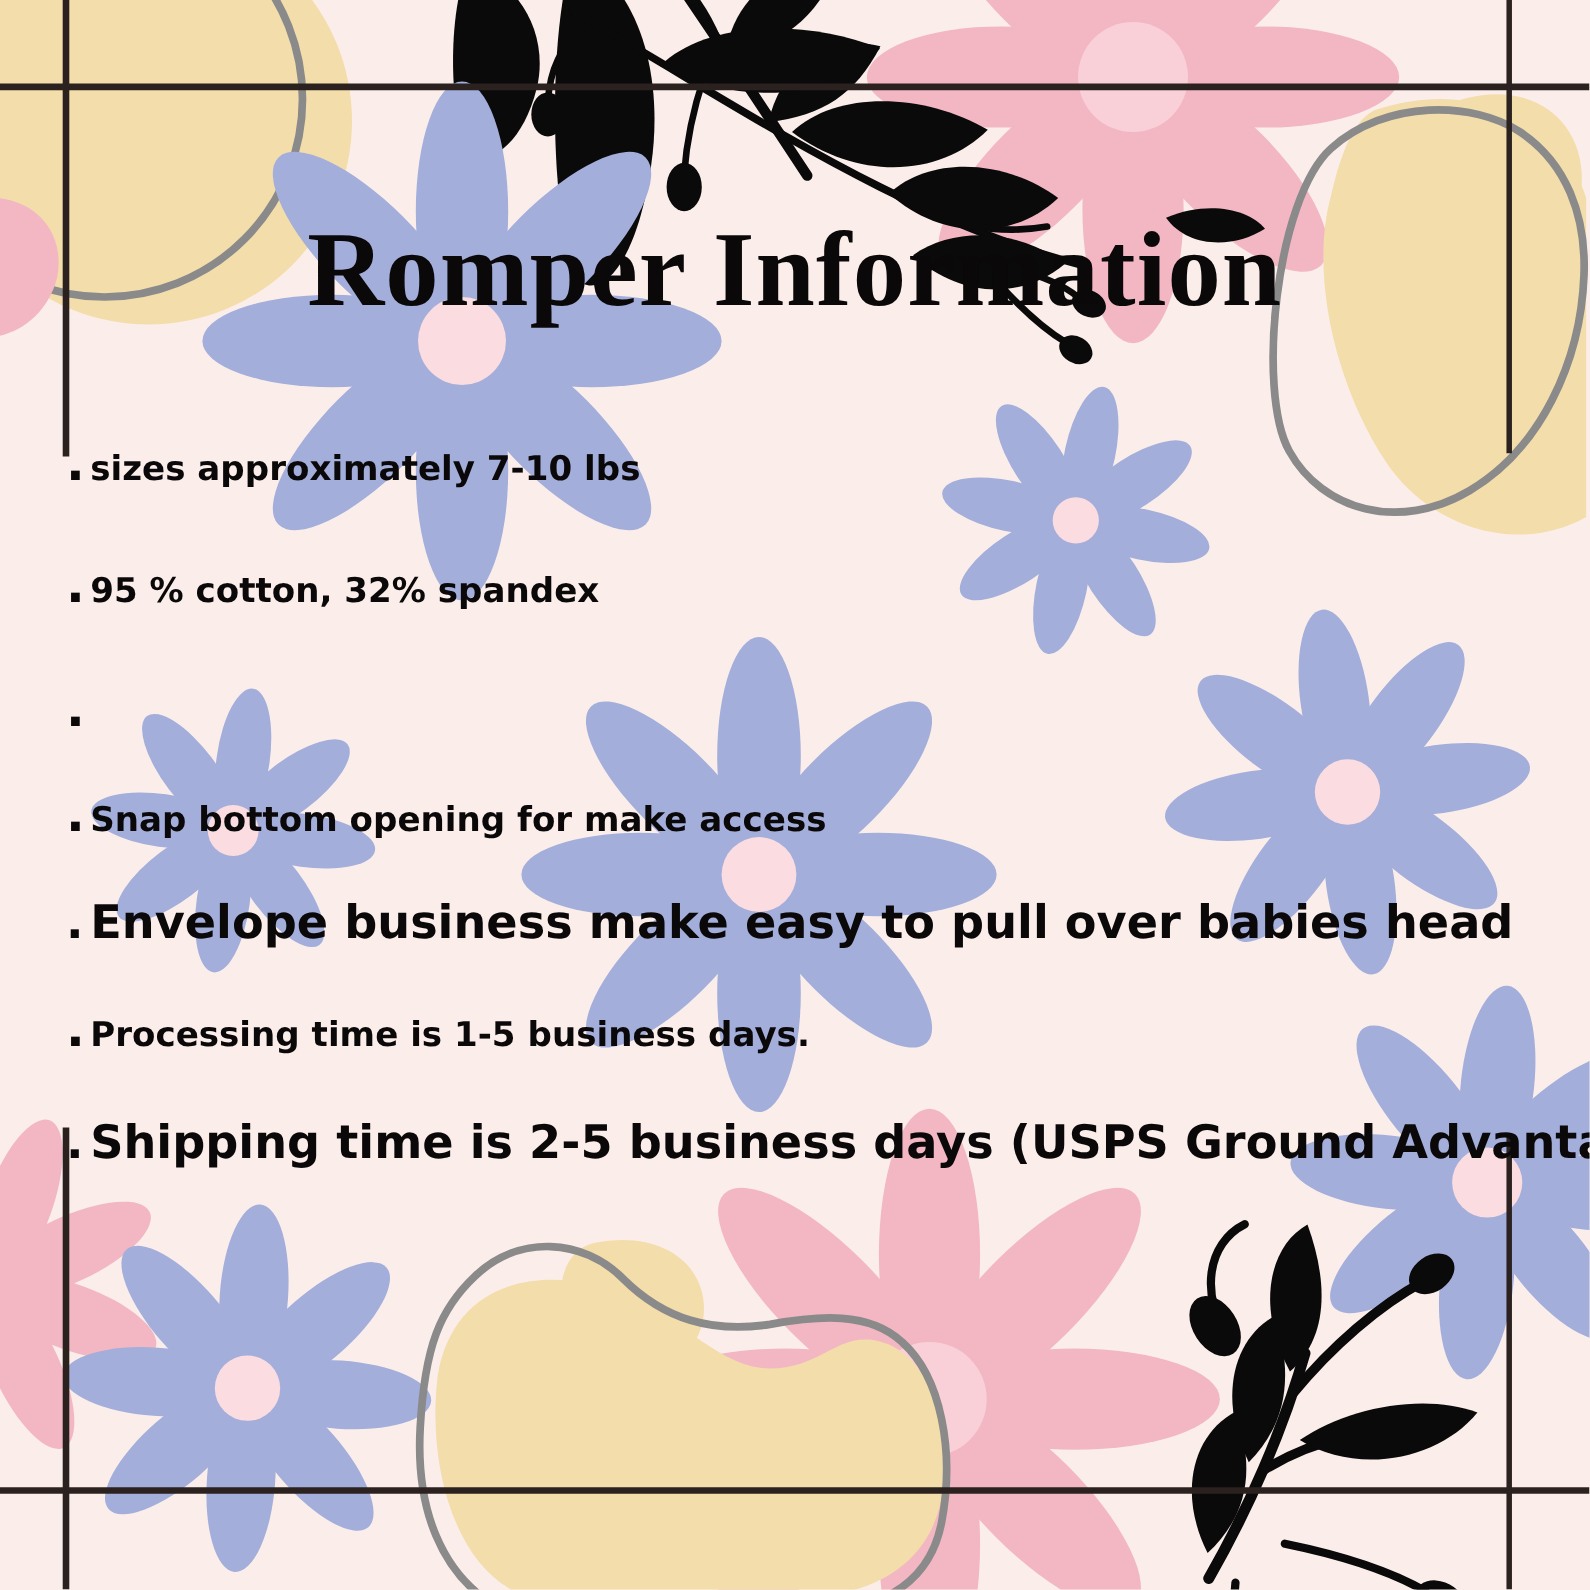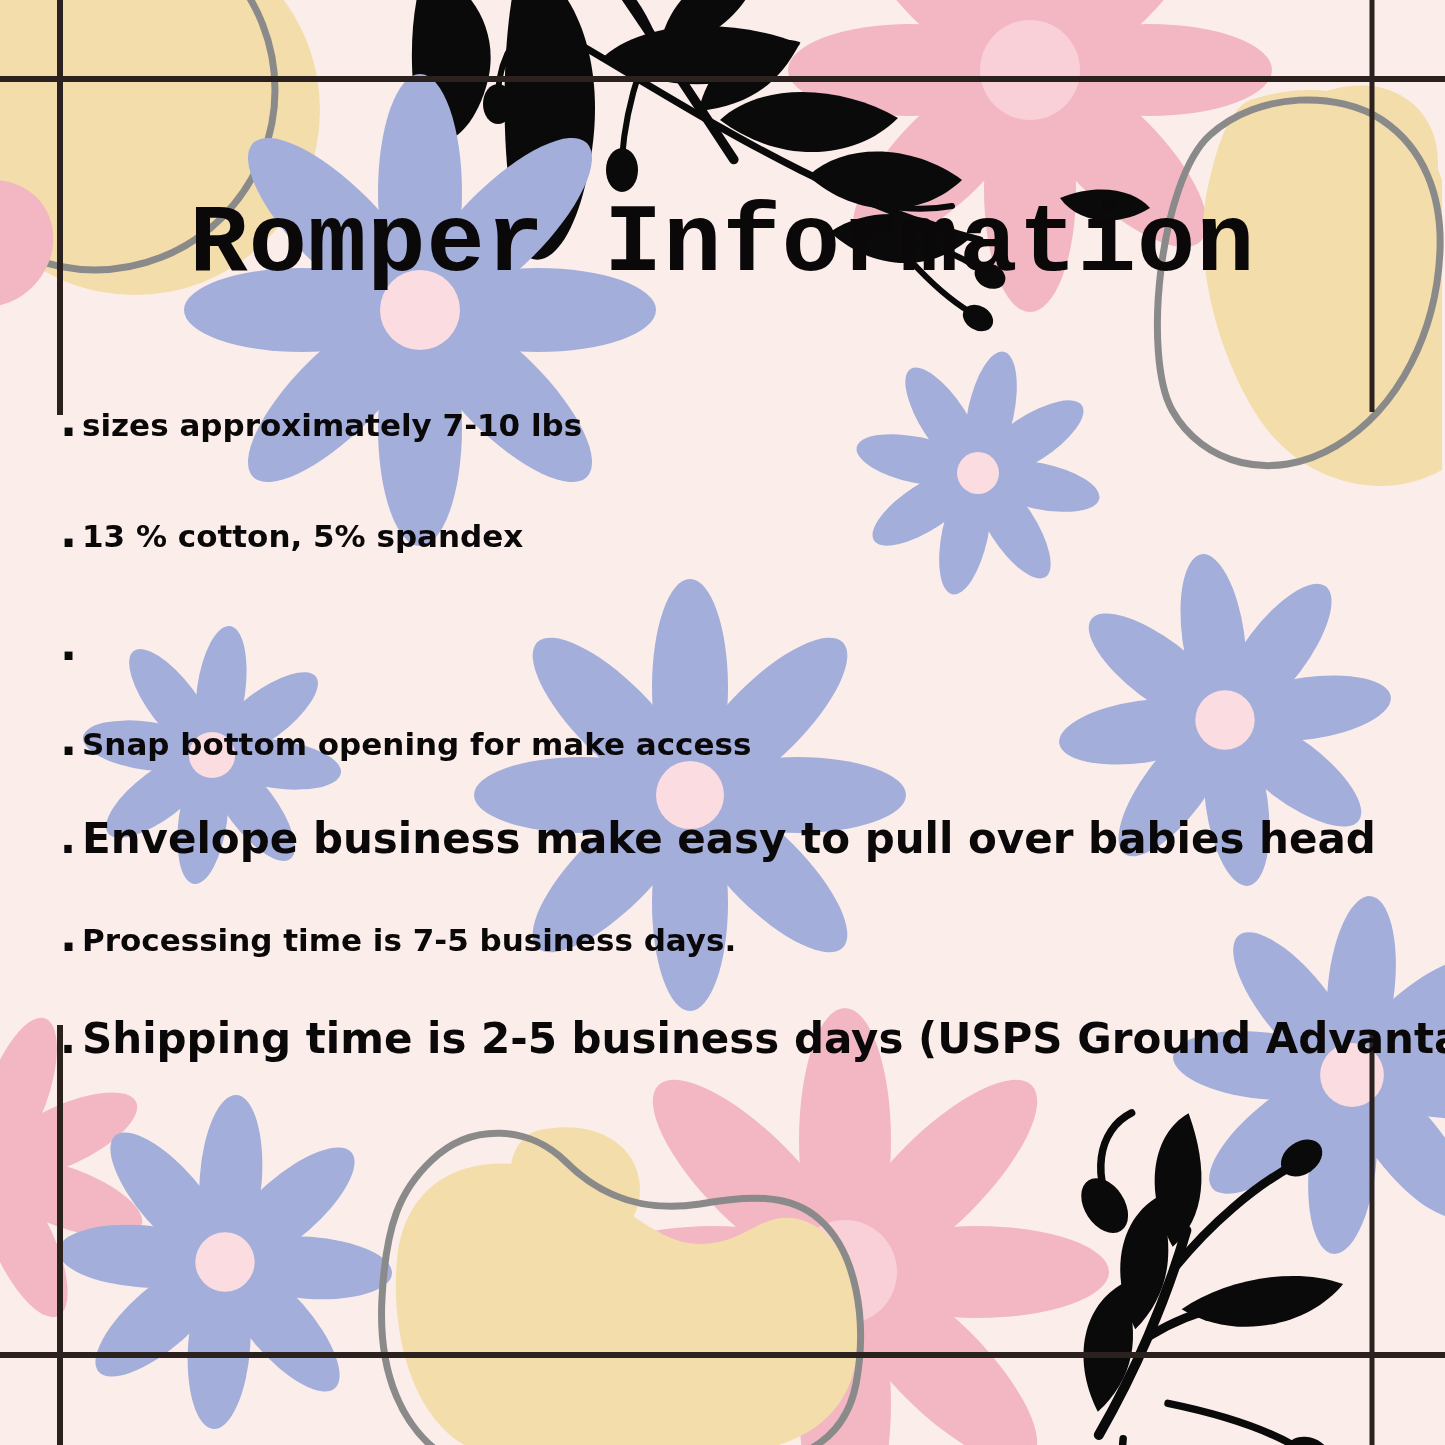--- a/index.html
+++ b/index.html
@@ -20,21 +20,21 @@
 
   
   #content{
     position:absolute;left:0;top:0;width:1445px;height:1445px;
     z-index:40;
   }
   #title{
     position:absolute;
     left:0;right:0;top:196px;
     text-align:center;
-    font-family:Liberation Mono, monospace;
+    font-family:Liberation Serif, serif;
     font-weight:bold;
     font-size:97px;
     line-height:1.0;
     letter-spacing:1px;
     color:#0a0808;
     white-space:nowrap;
   }
   #bullets{
     position:absolute;
     left:60px;
@@ -289,40 +289,40 @@
 
     <div id="bullets">
 
       <div class="bullet b0">
         <span class="dot">.</span>
         <span class="txt">sizes approximately 7-10 lbs</span>
       </div>
 
       <div class="bullet b1">
         <span class="dot">.</span>
-        <span class="txt">13 % cotton, 5% spandex</span>
+        <span class="txt">95 % cotton, 32% spandex</span>
       </div>
 
       <div class="bullet b2">
         <span class="dot">.</span>
       </div>
 
       <div class="bullet b3">
         <span class="dot">.</span>
         <span class="txt">Snap bottom opening for make access</span>
       </div>
 
       <div class="bullet b4 small">
         <span class="dot">.</span>
         <span class="txt">Envelope business make easy to pull over babies head</span>
       </div>
 
       <div class="bullet b5">
         <span class="dot">.</span>
-        <span class="txt">Processing time is 7-5 business days.</span>
+        <span class="txt">Processing time is 1-5 business days.</span>
       </div>
 
       <div class="bullet b6 small">
         <span class="dot">.</span>
         <span class="txt">Shipping time is 2-5 business days (USPS Ground Advantage)</span>
       </div>
 
     </div>
   </div>
 

